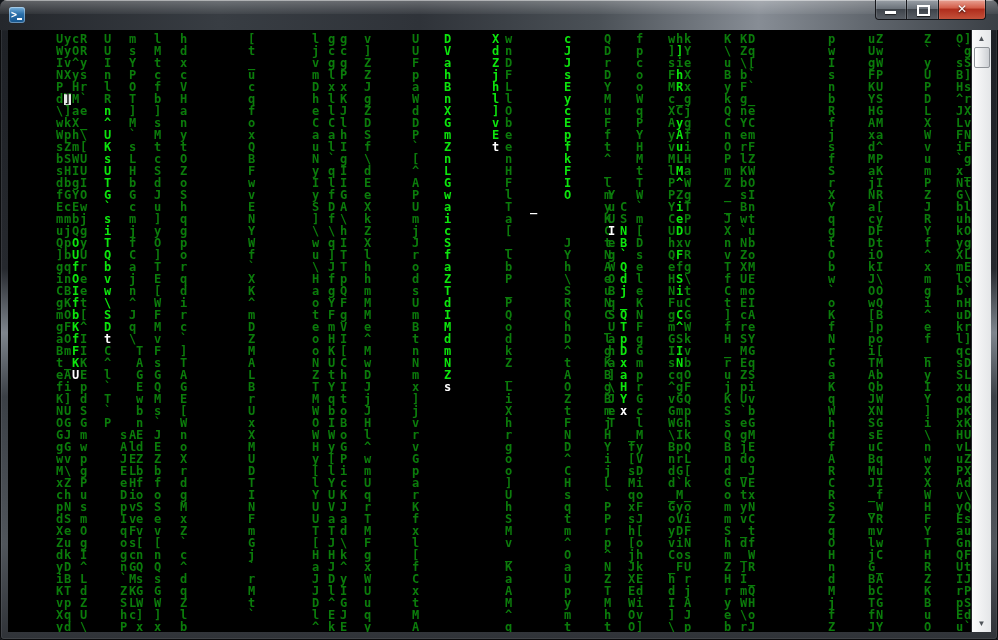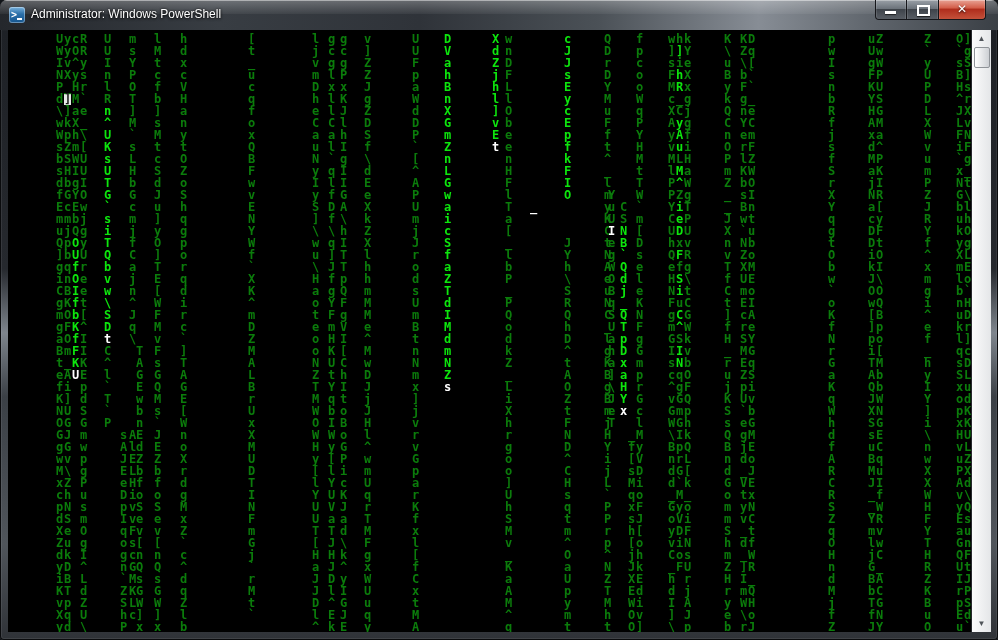--- a/index.html
+++ b/index.html
@@ -58,21 +58,20 @@
 </head>
 <body>
 
 <div id="window">
 
   <div id="titlebar">
     <div class="ps-icon">
       <span class="chev">&gt;</span>
       <span class="cursorbar"></span>
     </div>
-    <div id="title-text">Administrator: Windows PowerShell</div>
     <div class="capbtns">
       <div class="capbtn min">
         <span class="glyph-min"></span>
       </div>
       <div class="capbtn max">
         <span class="glyph-max"></span>
       </div>
       <div class="capbtn close">
         <span class="glyph-close">✕</span>
       </div>

